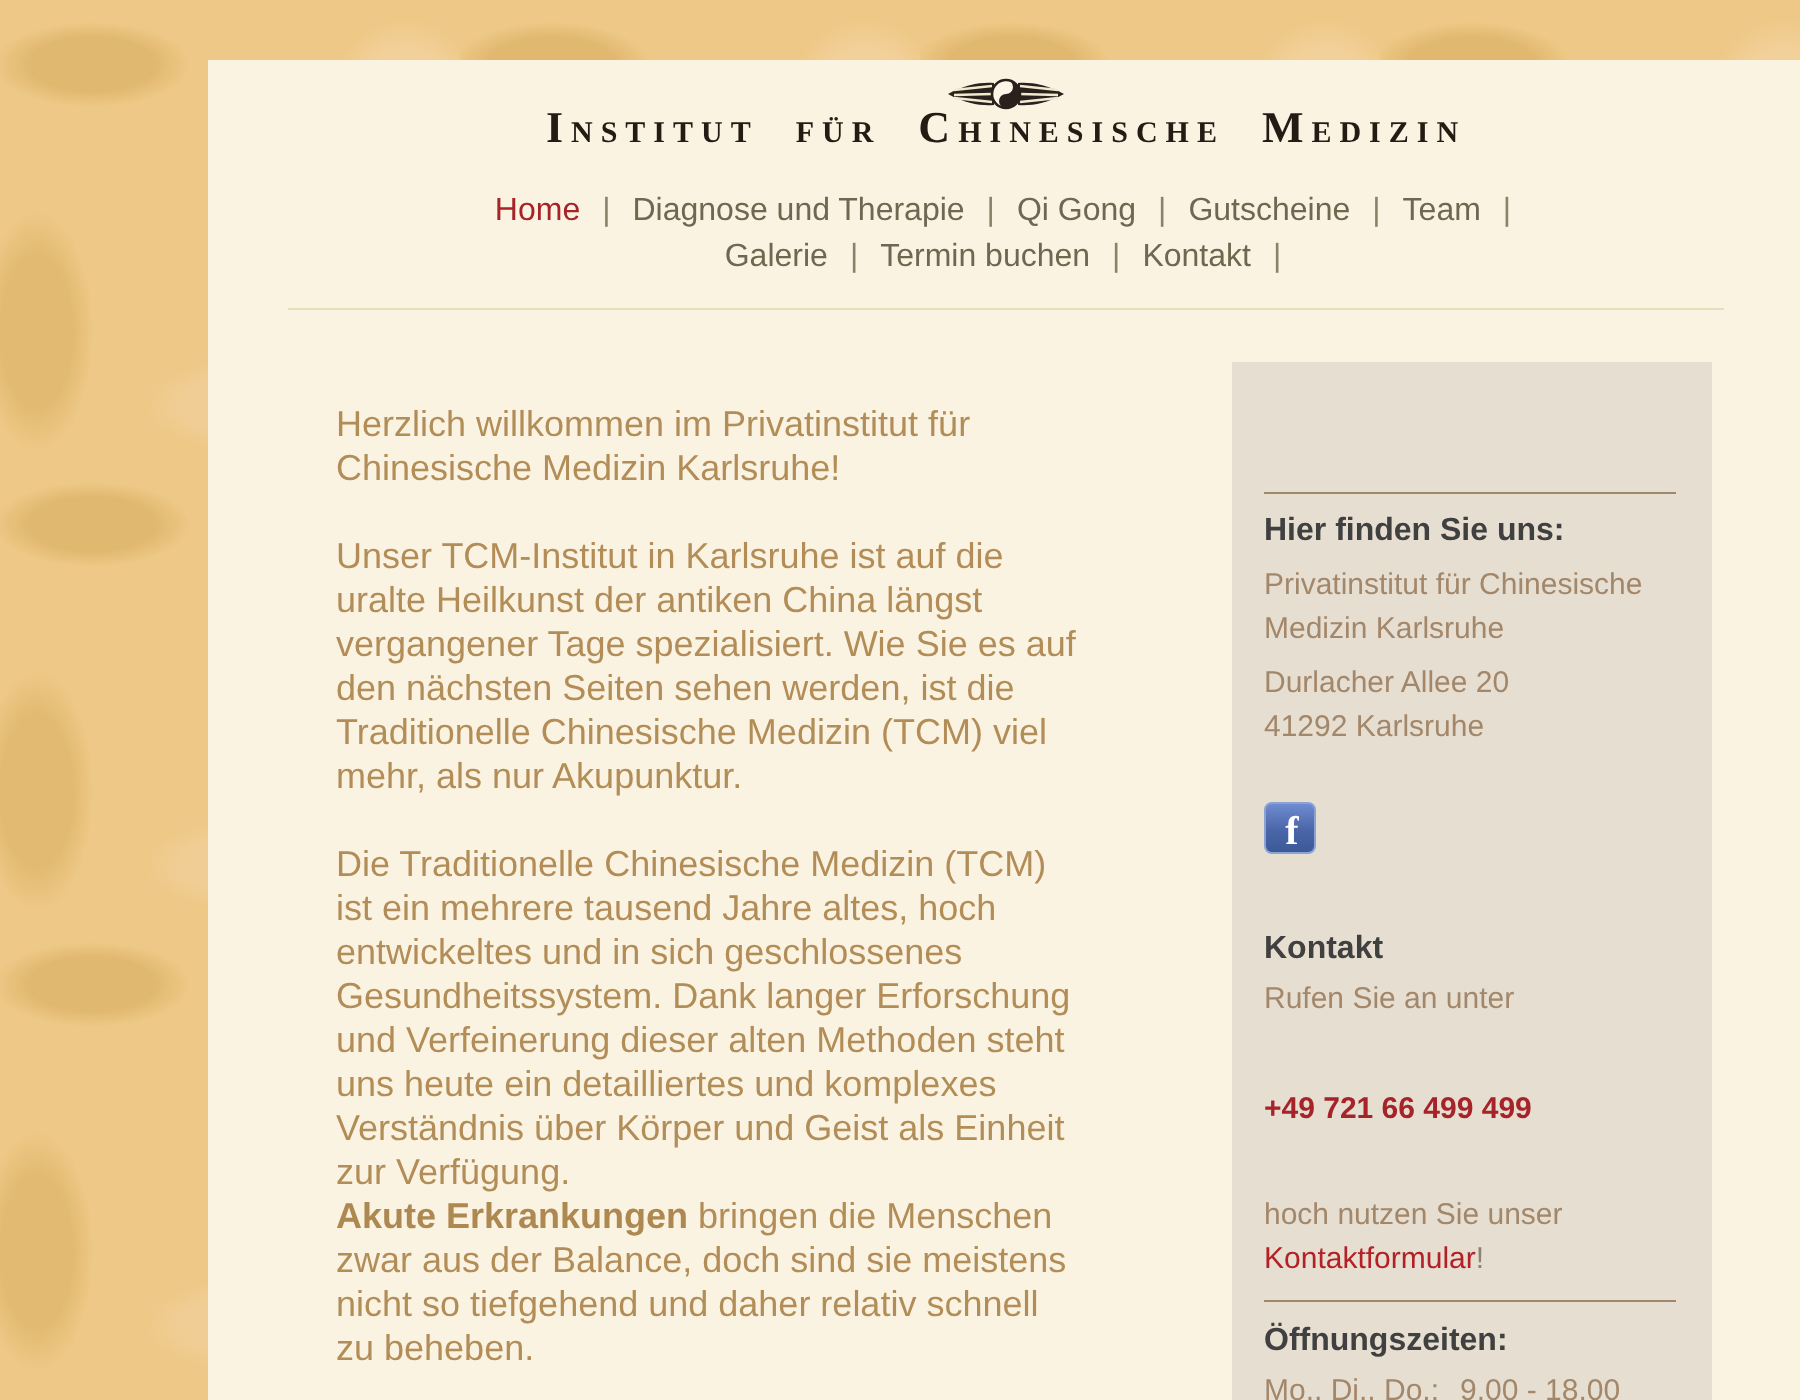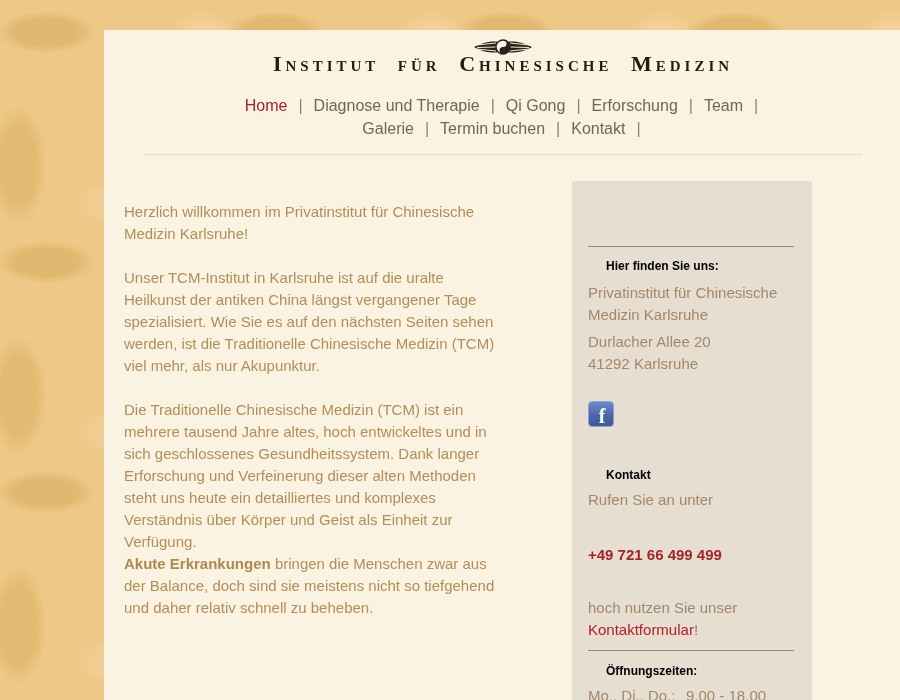--- a/index.html
+++ b/index.html
@@ -46,23 +46,23 @@
   .nav-item.active { color:#a6232a; }
   .nav-sep { color:#8a8268; padding:0 7px; font-weight:300; }
   .header-rule {
     border:none; border-top:1px solid #e9ddbe;
     margin:14px 40px 0 40px;
   }
   
   .main-row { display:flex; align-items:flex-start; }
   .main-col {
     width:372px;
-    margin-left:20px;
+    margin-left:64px;
     padding-top:46px;
-    font-size:15px;
+    font-size:18px;
     line-height:22px;
     color:#b28d58;
   }
   .main-col p { margin-bottom:22px; }
   .main-col p.joined { margin-bottom:0; }
   .bold-lead { font-weight:bold; color:#ad8850; }
   
   .sidebar {
     width:240px;
     margin-left:76px;
@@ -70,22 +70,22 @@
     background:#e6ded1;
     height:644px;
     padding:0 18px 0 16px;
     font-size:15px;
     line-height:22px;
     color:#a3876a;
   }
   .side-rule { border:none; border-top:1px solid #a18769; margin:0; }
   .rule1 { margin-top:65px; }
   .side-heading {
-    font-weight:bold; font-size:12px; color:#000000; line-height:20px;
-    margin-top:9px; margin-bottom:6px;margin-left:18px;
+    font-weight:bold; font-size:16px; color:#404040; line-height:20px;
+    margin-top:9px; margin-bottom:6px;
   }
   .addr-block { margin-top:5px; }
   .fb-icon {
     width:26px; height:26px; margin-top:26px;
     border-radius:4px;
     background:linear-gradient(#708cd1 0%, #4a66a8 55%, #3b5998 100%);
     border:1px solid #8ba2d4;
     display:flex; align-items:center; justify-content:center;
     cursor:pointer;
   }
@@ -121,21 +121,21 @@
   </div>
 
   <nav class="nav">
     <div class="nav-row">
       <span class="nav-item active">Home</span>
       <span class="nav-sep">|</span>
       <span class="nav-item">Diagnose und Therapie</span>
       <span class="nav-sep">|</span>
       <span class="nav-item">Qi Gong</span>
       <span class="nav-sep">|</span>
-      <span class="nav-item">Erforschung</span>
+      <span class="nav-item">Gutscheine</span>
       <span class="nav-sep">|</span>
       <span class="nav-item">Team</span>
       <span class="nav-sep">|</span>
     </div>
     <div class="nav-row">
       <span class="nav-item">Galerie</span>
       <span class="nav-sep">|</span>
       <span class="nav-item">Termin buchen</span>
       <span class="nav-sep">|</span>
       <span class="nav-item">Kontakt</span>

